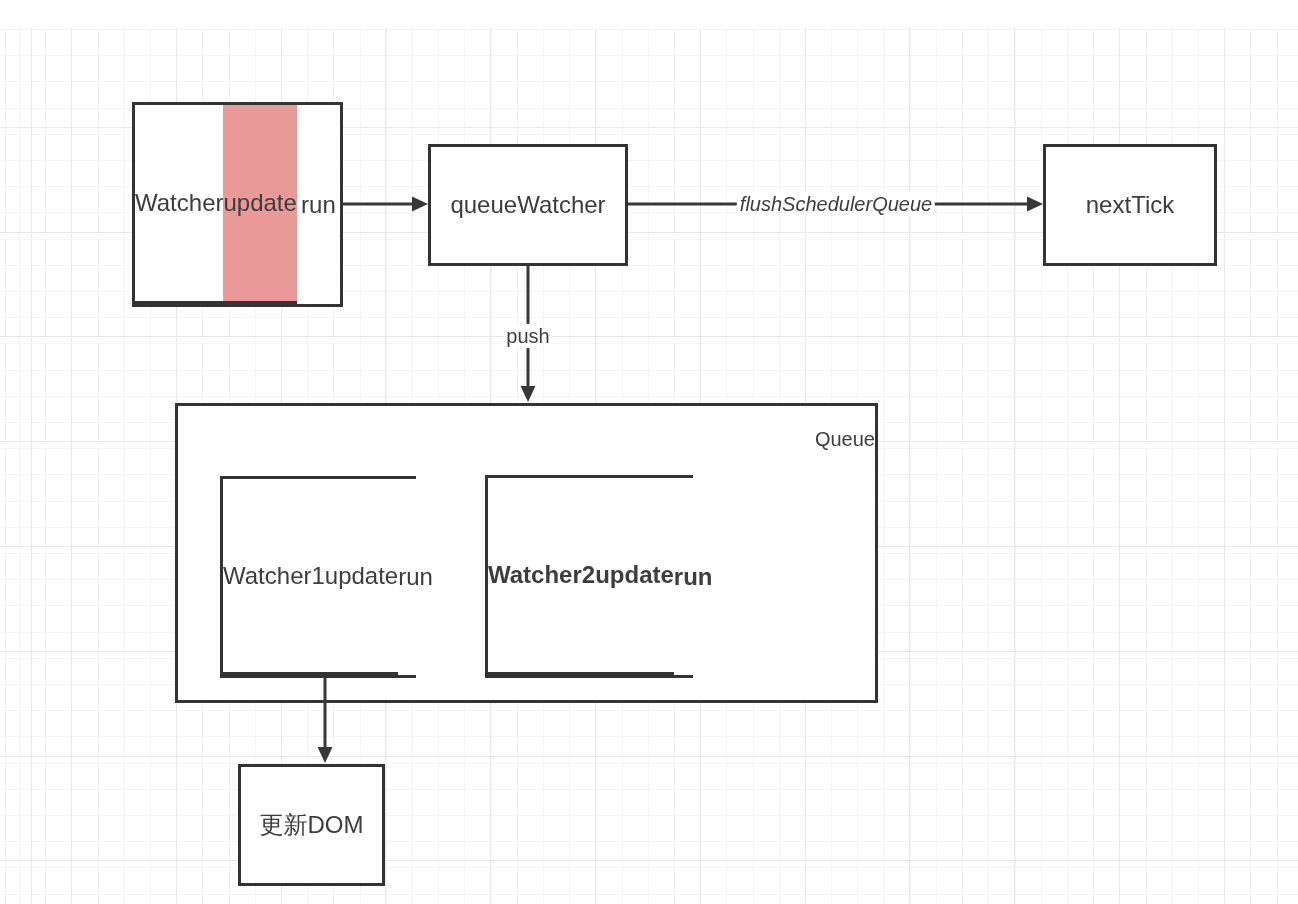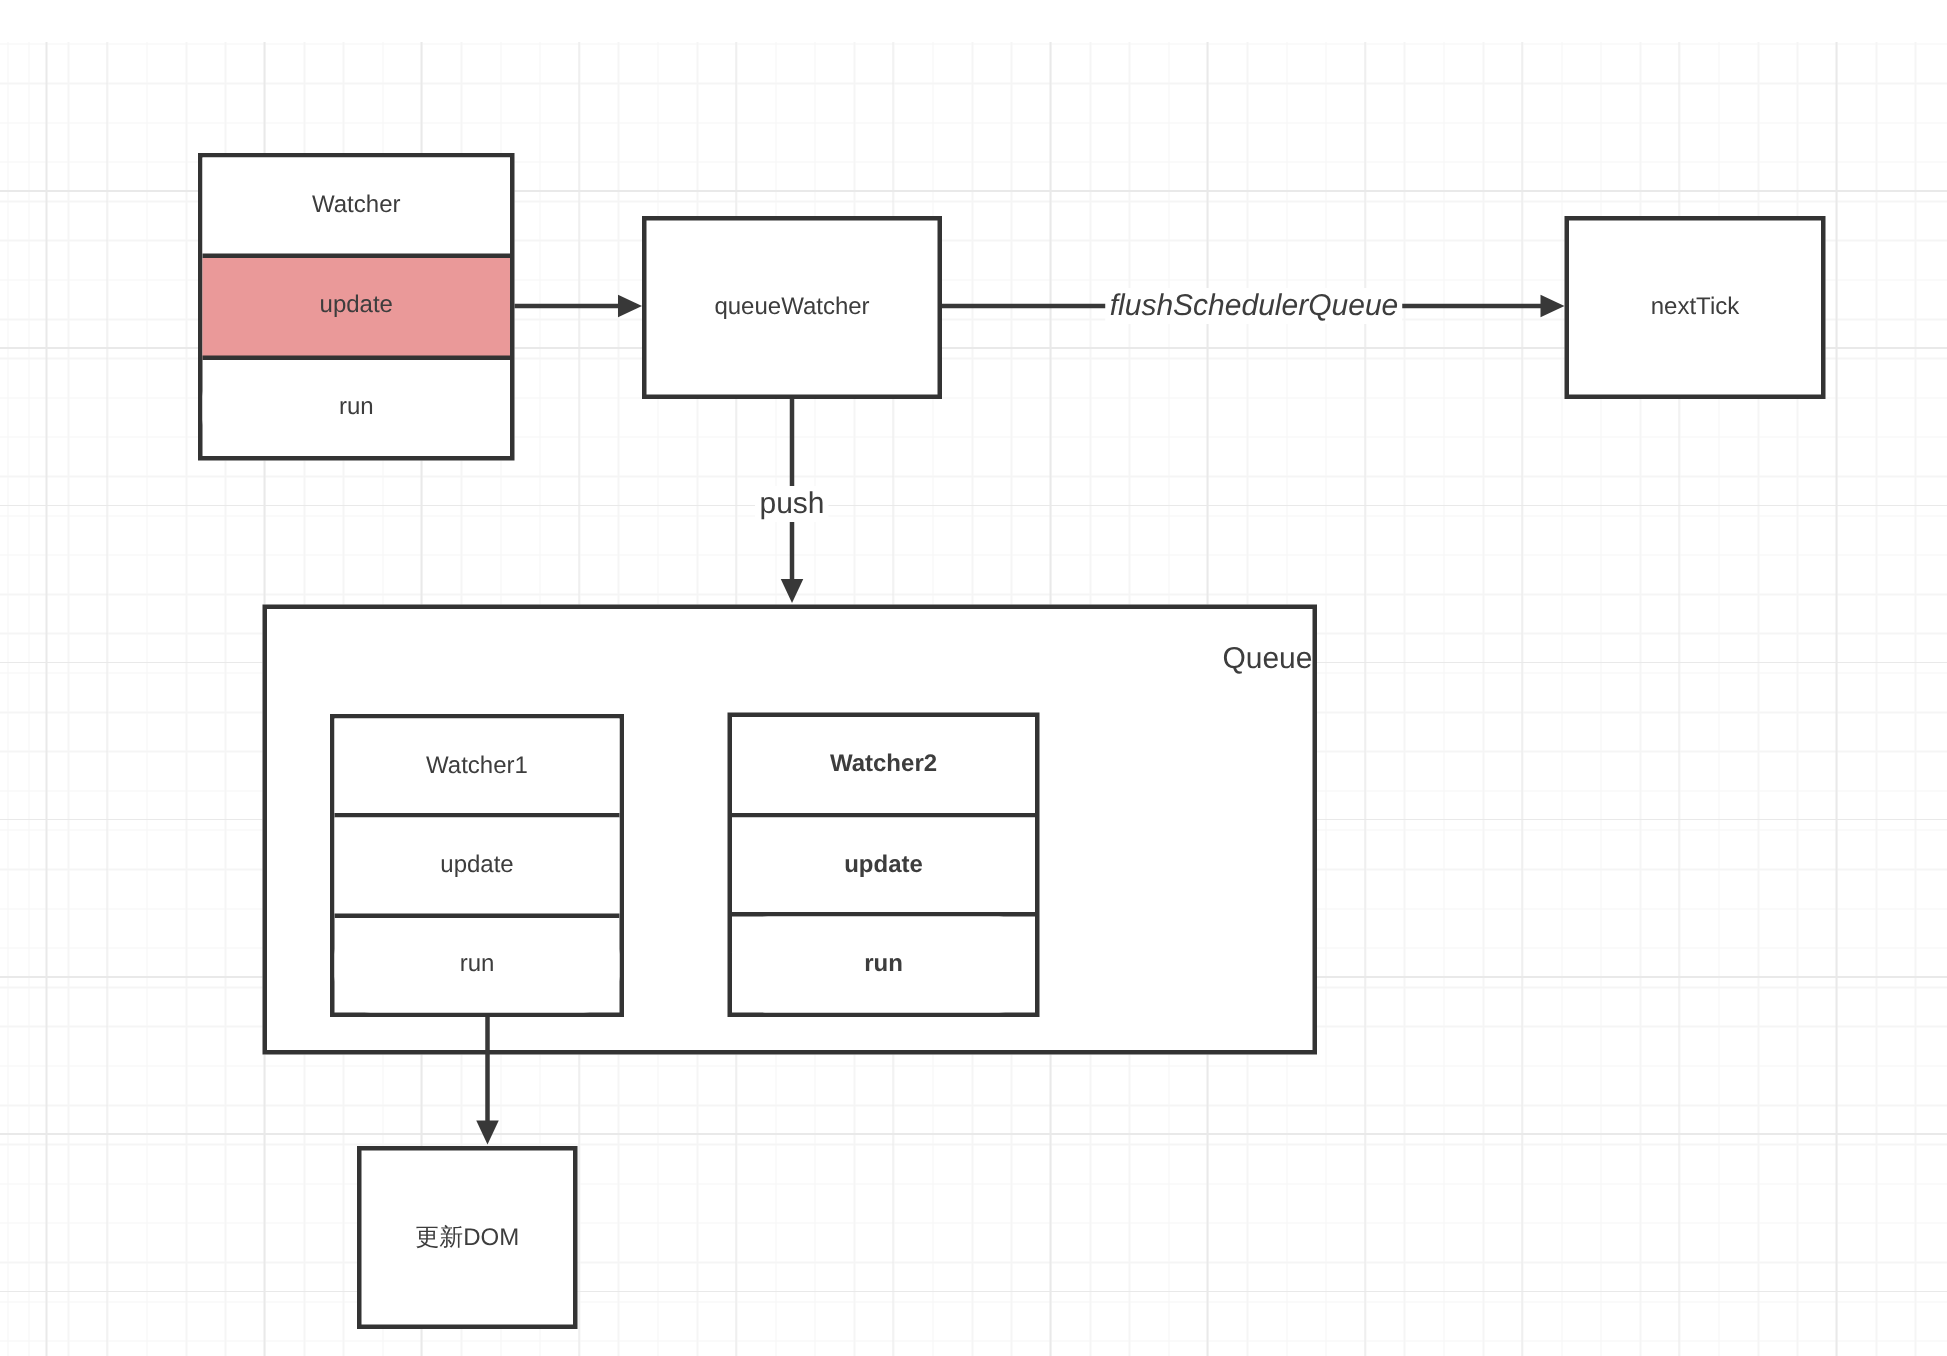--- a/index.html
+++ b/index.html
@@ -17,37 +17,37 @@
       repeating-linear-gradient(to bottom, #f5f5f5 0 1px, transparent 1px 26.2px);
     background-position: 71px 0, 0 22px, 19px 0, 0 29px;
   }
   .top-mask{position:absolute;top:0;left:0;width:100%;height:28px;background:#ffffff;}
   .node{
     position:absolute;
     box-sizing:border-box;
     border:3px solid #333333;
     background:#ffffff;
     display:flex;align-items:center;justify-content:center;
-    font-size:16px;
+    font-size:24px;
   }
   .table-node{
     position:absolute;
     box-sizing:border-box;
     border:3px solid #333333;
     background:#ffffff;
-    display:flex;flex-direction:column;
-    font-size:16px;
+    display:flex;flex-direction:row;
+    font-size:24px;
   }
   .table-row{
     flex:1;
     display:flex;align-items:center;justify-content:center;
     border-bottom:3px solid #333333;
     background:#ffffff;
   }
-  .table-row:last-child{border-bottom:none;border-radius:24px;}
+  .table-row:last-child{border-bottom:none;}
   .row-accent{background:#ea9999;}
   .container-node{
     position:absolute;
     box-sizing:border-box;
     border:3px solid #333333;
     background:#ffffff;
     font-size:20px;
   }
   .container-title{
     position:absolute;top:22px;left:0;width:100%;

